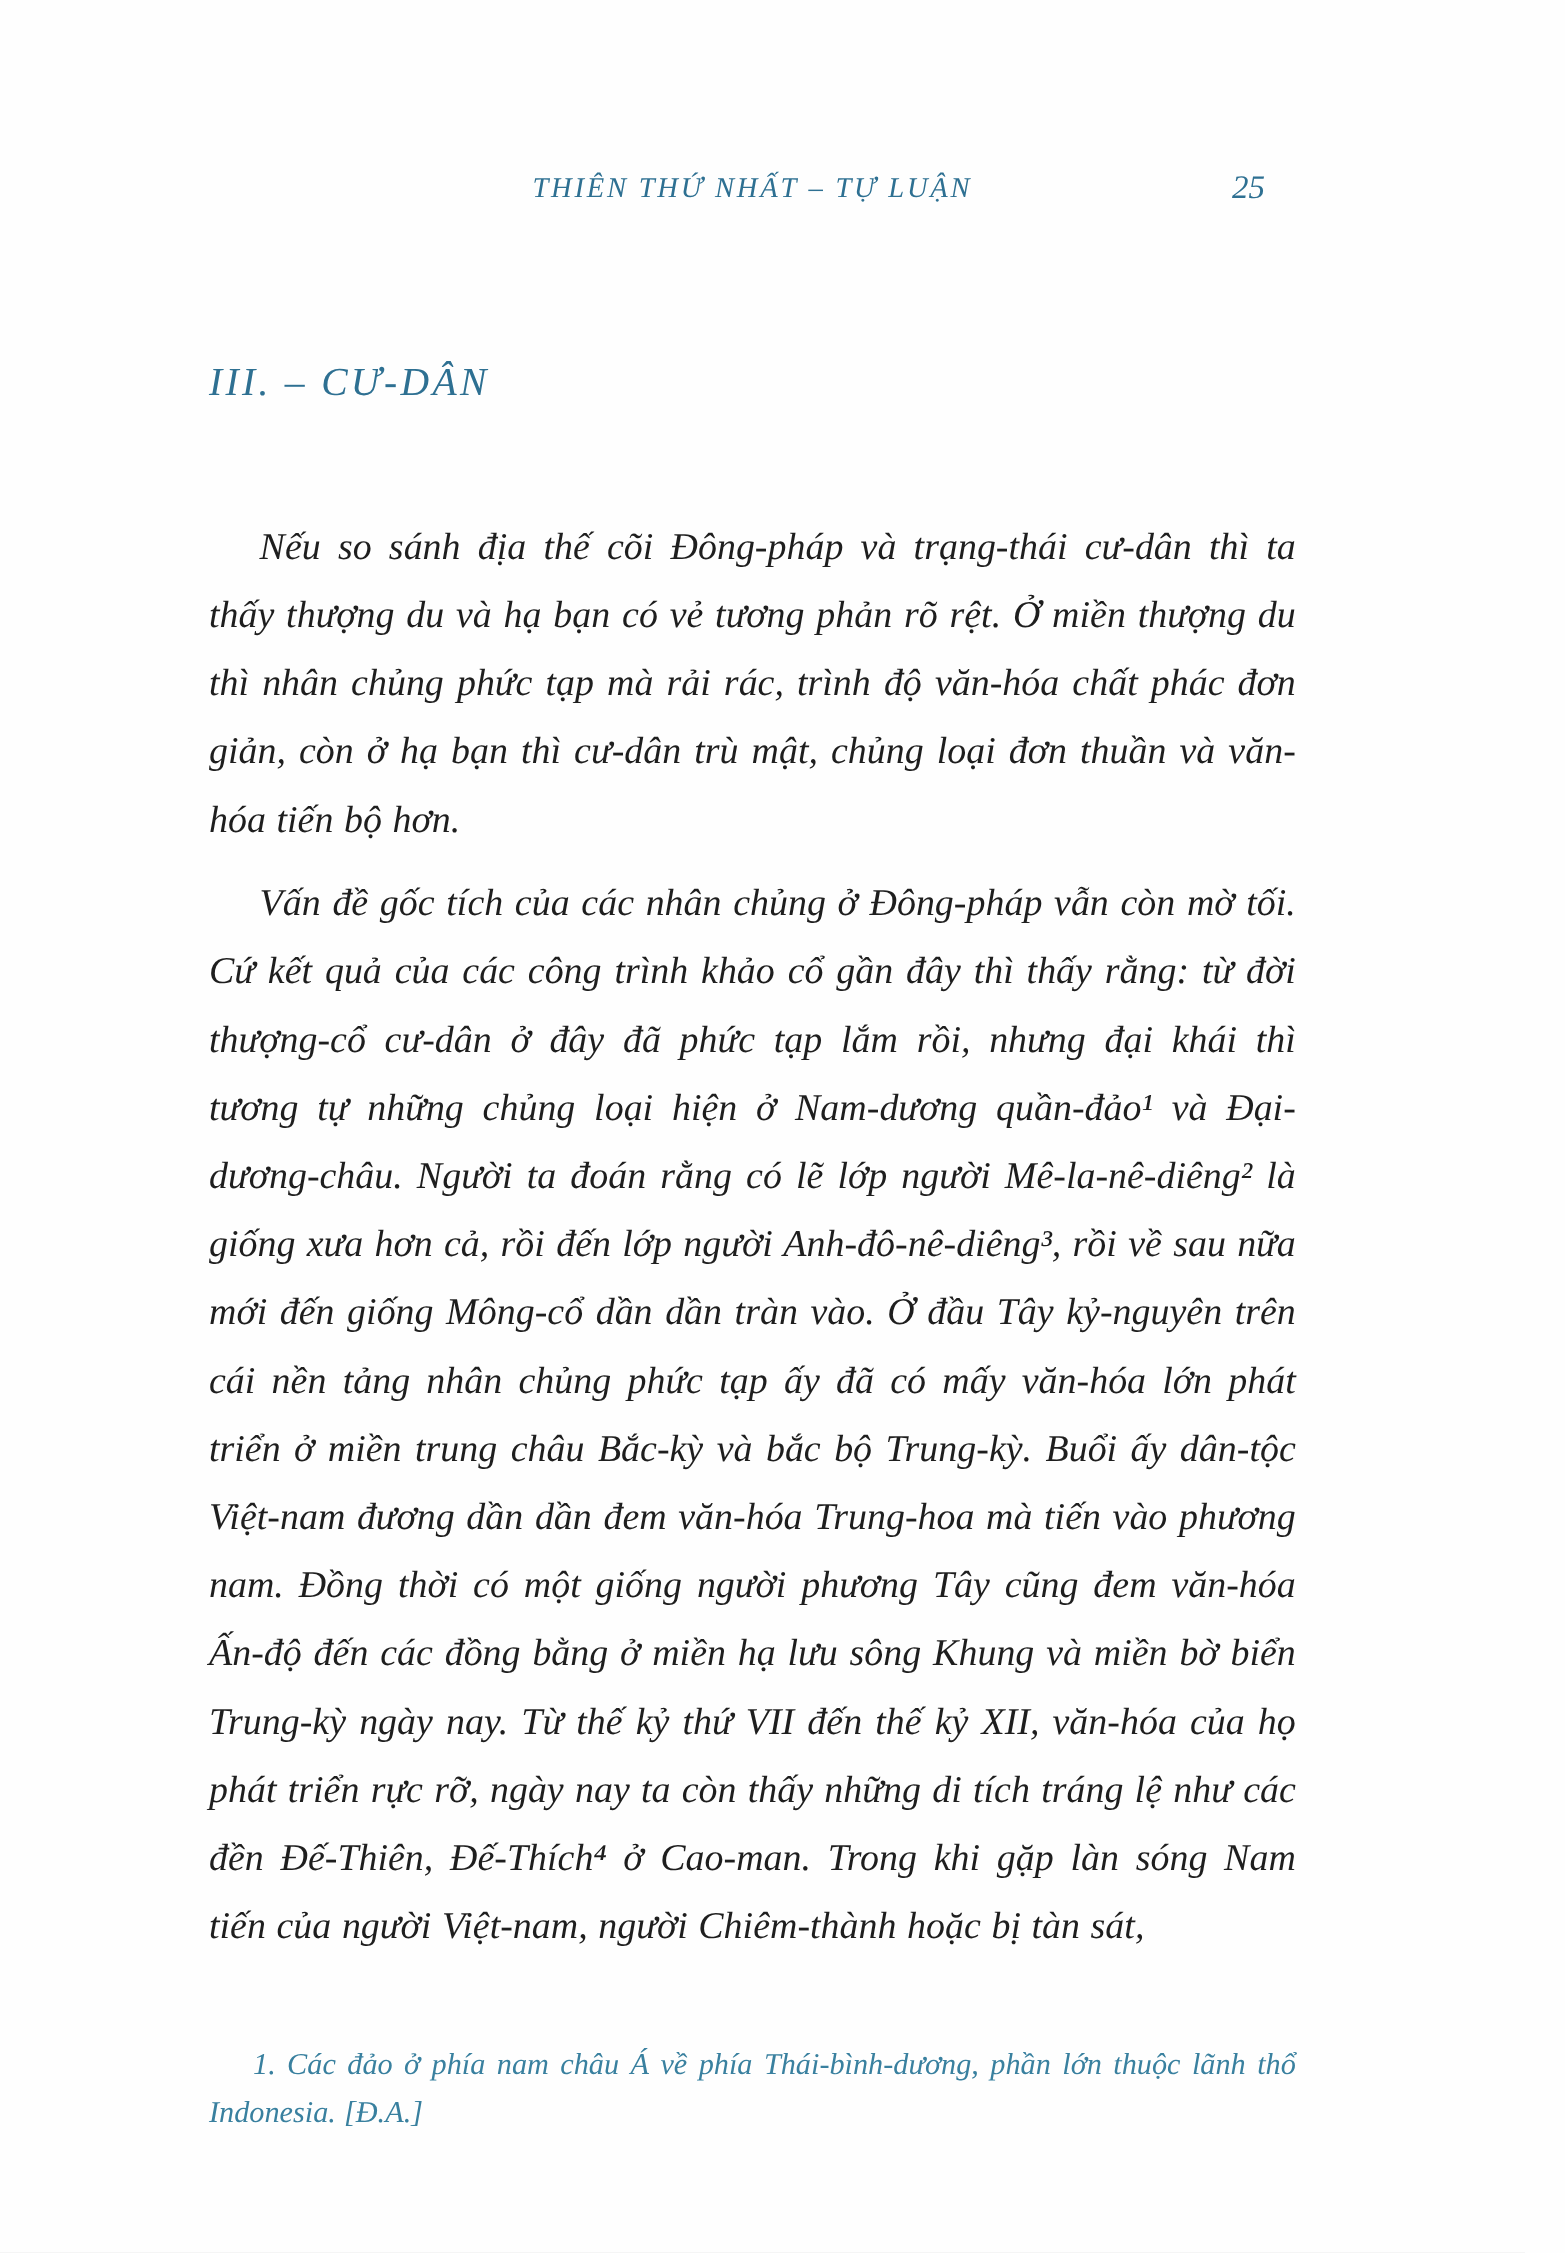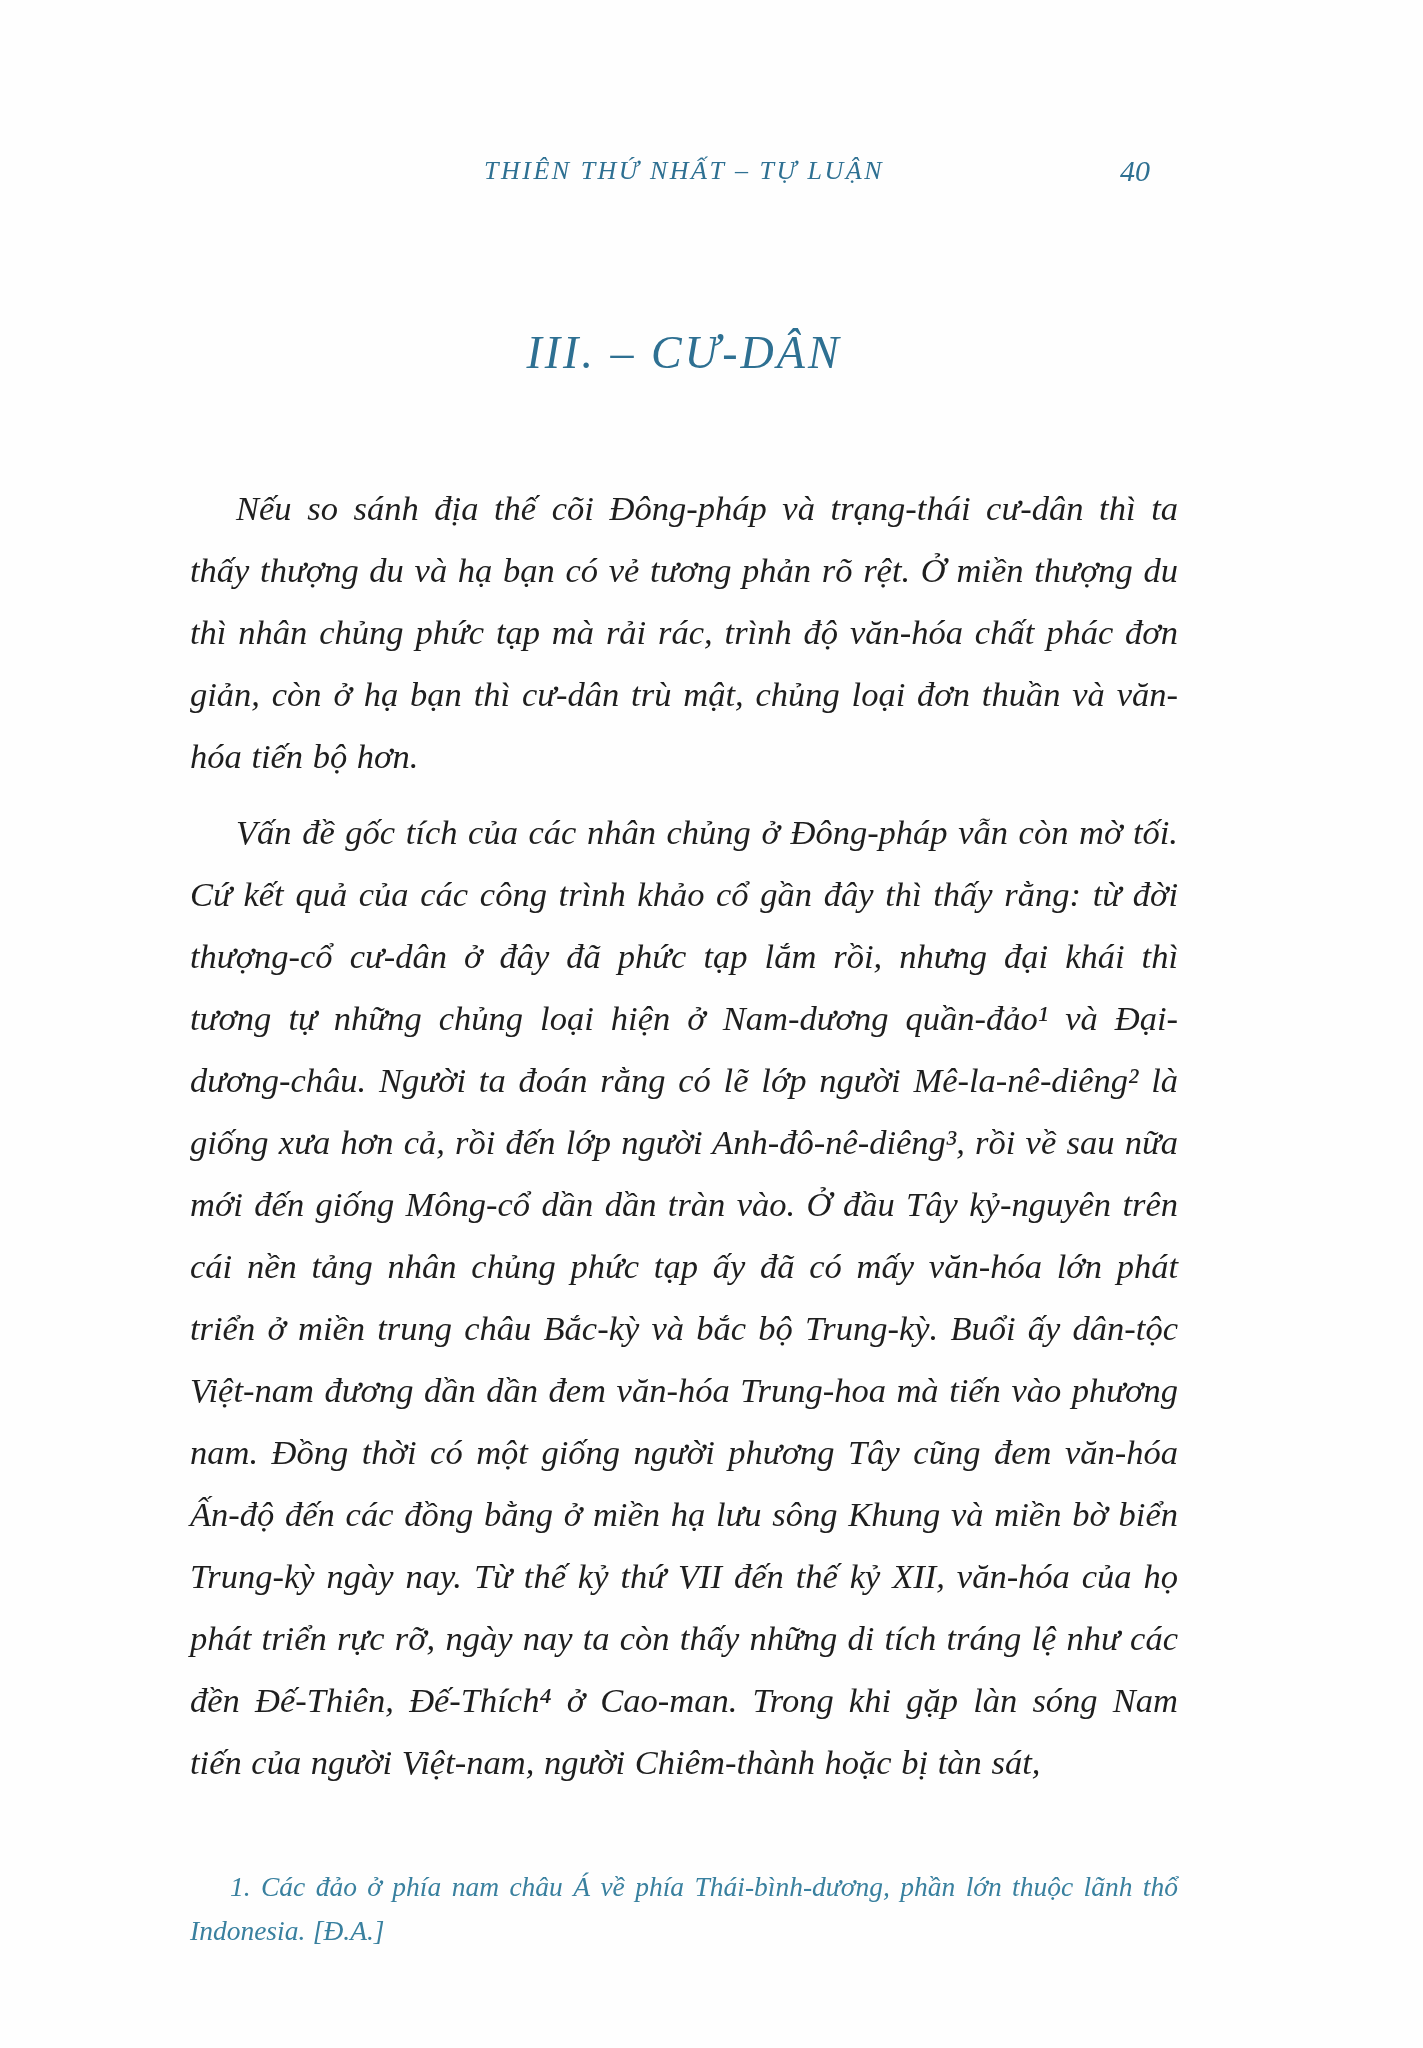--- a/index.html
+++ b/index.html
@@ -50,23 +50,23 @@
   .body-text p {
     font-size: 34.5px;
     line-height: 62px;
     text-align: justify;
     text-justify: inter-word;
     word-spacing: 1px;
   }
   .body-text p.indent { text-indent: 46px; }
   .body-text p + p { margin-top: 14px; }
   .section-heading {
-    text-align: center;
+    text-align: left;
     color: var(--accent);
-    font-size: 46px;
+    font-size: 36px;
     font-weight: 400;
     letter-spacing: 3px;
     margin-top: 132px;
     margin-bottom: 98px;
   }
   .footnotes {
     margin-top: 72px;
   }
   .footnotes p {
     color: var(--footnote);
@@ -78,21 +78,21 @@
   }
 </style>
 </head>
 <body>
 
 <div class="page">
   <div class="content">
 
     <div class="running-header">
       <span class="rh-title">THIÊN THỨ NHẤT – TỰ LUẬN</span>
-      <span class="rh-pagenum">40</span>
+      <span class="rh-pagenum">25</span>
     </div>
 
     <div class="body-text">
 
       <h2 class="section-heading">III. – CƯ-DÂN</h2>
 
       <p class="indent">Nếu so sánh địa thế cõi Đông-pháp và trạng-thái cư-dân thì ta thấy thượng du và hạ bạn có vẻ tương phản rõ rệt. Ở miền thượng du thì nhân chủng phức tạp mà rải rác, trình độ văn-hóa chất phác đơn giản, còn ở hạ bạn thì cư-dân trù mật, chủng loại đơn thuần và văn-hóa tiến bộ hơn.</p>
 
       <p class="indent">Vấn đề gốc tích của các nhân chủng ở Đông-pháp vẫn còn mờ tối. Cứ kết quả của các công trình khảo cổ gần đây thì thấy rằng: từ đời thượng-cổ cư-dân ở đây đã phức tạp lắm rồi, nhưng đại khái thì tương tự những chủng loại hiện ở Nam-dương quần-đảo¹ và Đại-dương-châu. Người ta đoán rằng có lẽ lớp người Mê-la-nê-diêng² là giống xưa hơn cả, rồi đến lớp người Anh-đô-nê-diêng³, rồi về sau nữa mới đến giống Mông-cổ dần dần tràn vào. Ở đầu Tây kỷ-nguyên trên cái nền tảng nhân chủng phức tạp ấy đã có mấy văn-hóa lớn phát triển ở miền trung châu Bắc-kỳ và bắc bộ Trung-kỳ. Buổi ấy dân-tộc Việt-nam đương dần dần đem văn-hóa Trung-hoa mà tiến vào phương nam. Đồng thời có một giống người phương Tây cũng đem văn-hóa Ấn-độ đến các đồng bằng ở miền hạ lưu sông Khung và miền bờ biển Trung-kỳ ngày nay. Từ thế kỷ thứ VII đến thế kỷ XII, văn-hóa của họ phát triển rực rỡ, ngày nay ta còn thấy những di tích tráng lệ như các đền Đế-Thiên, Đế-Thích⁴ ở Cao-man. Trong khi gặp làn sóng Nam tiến của người Việt-nam, người Chiêm-thành hoặc bị tàn sát,</p>
     </div>

